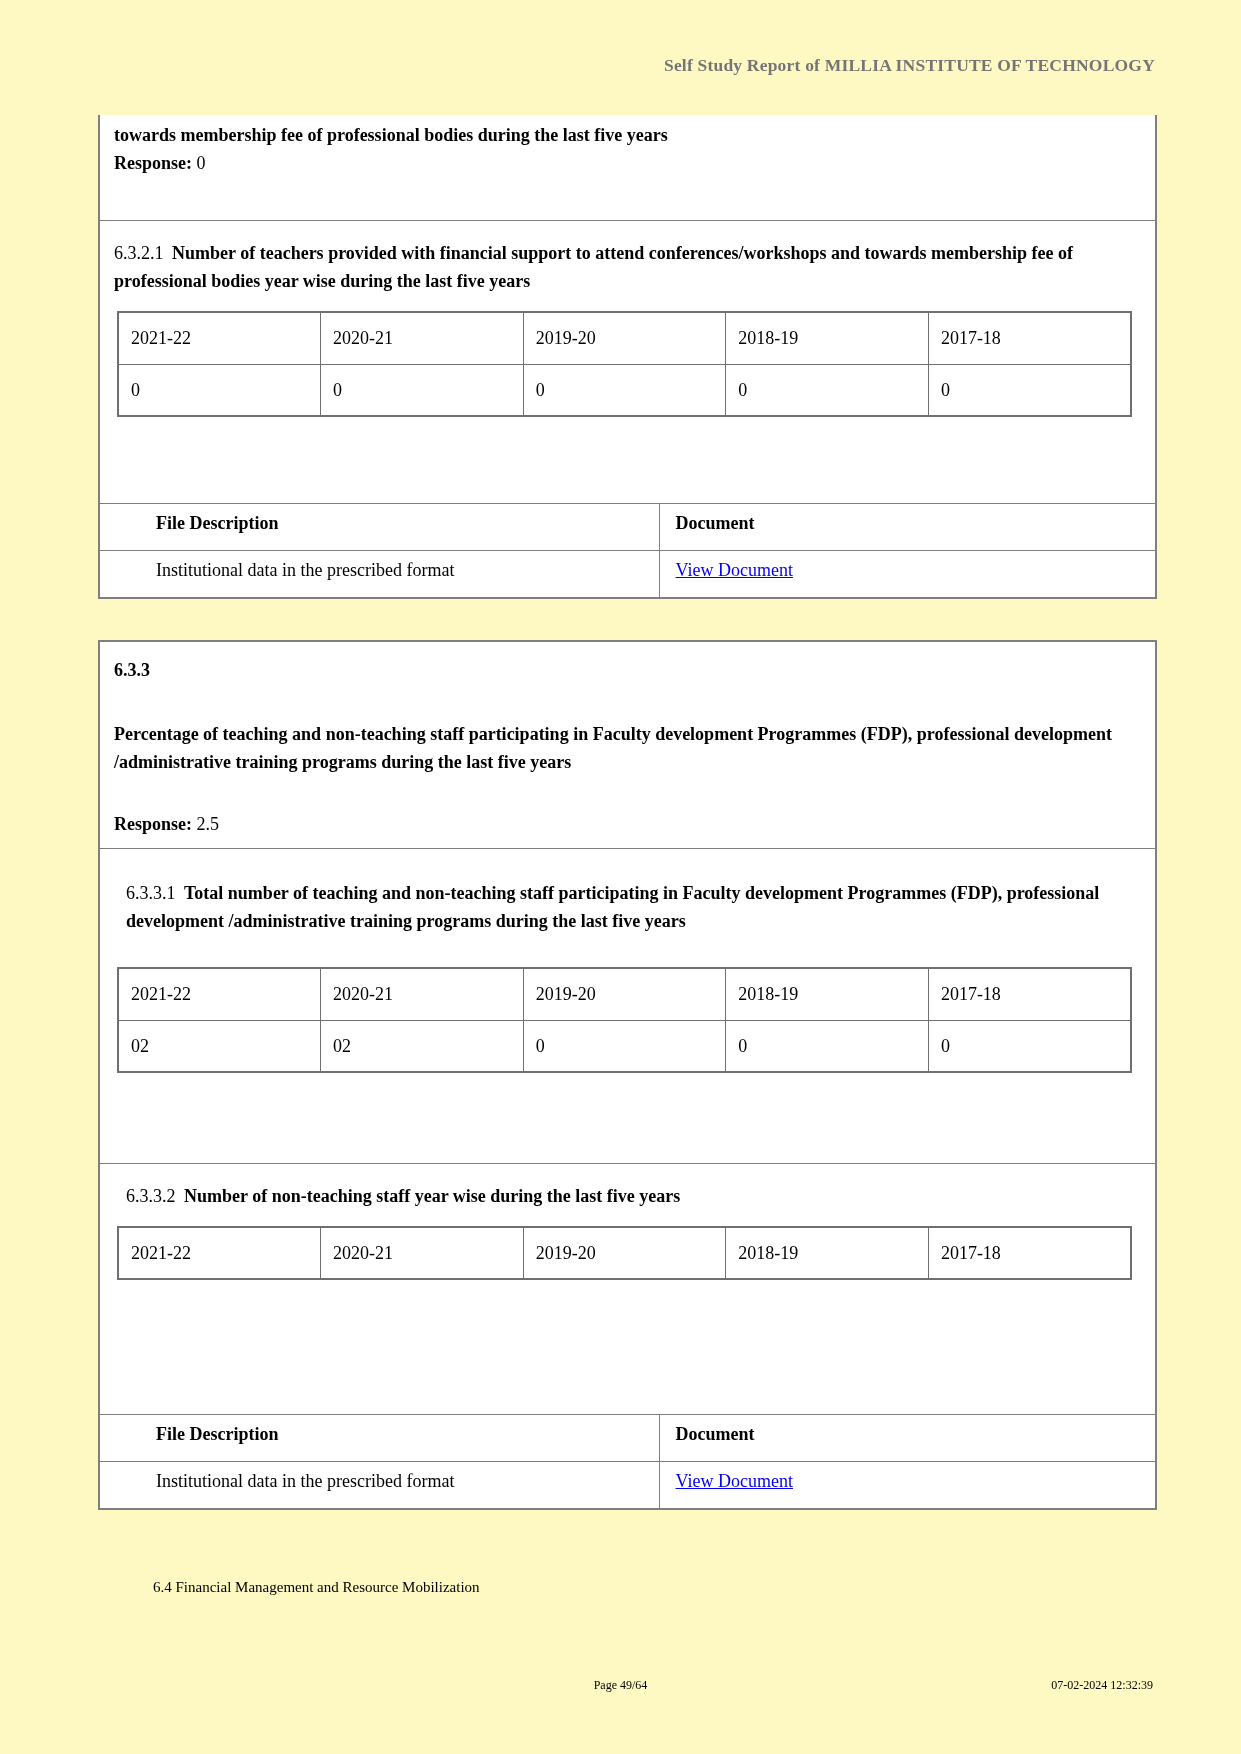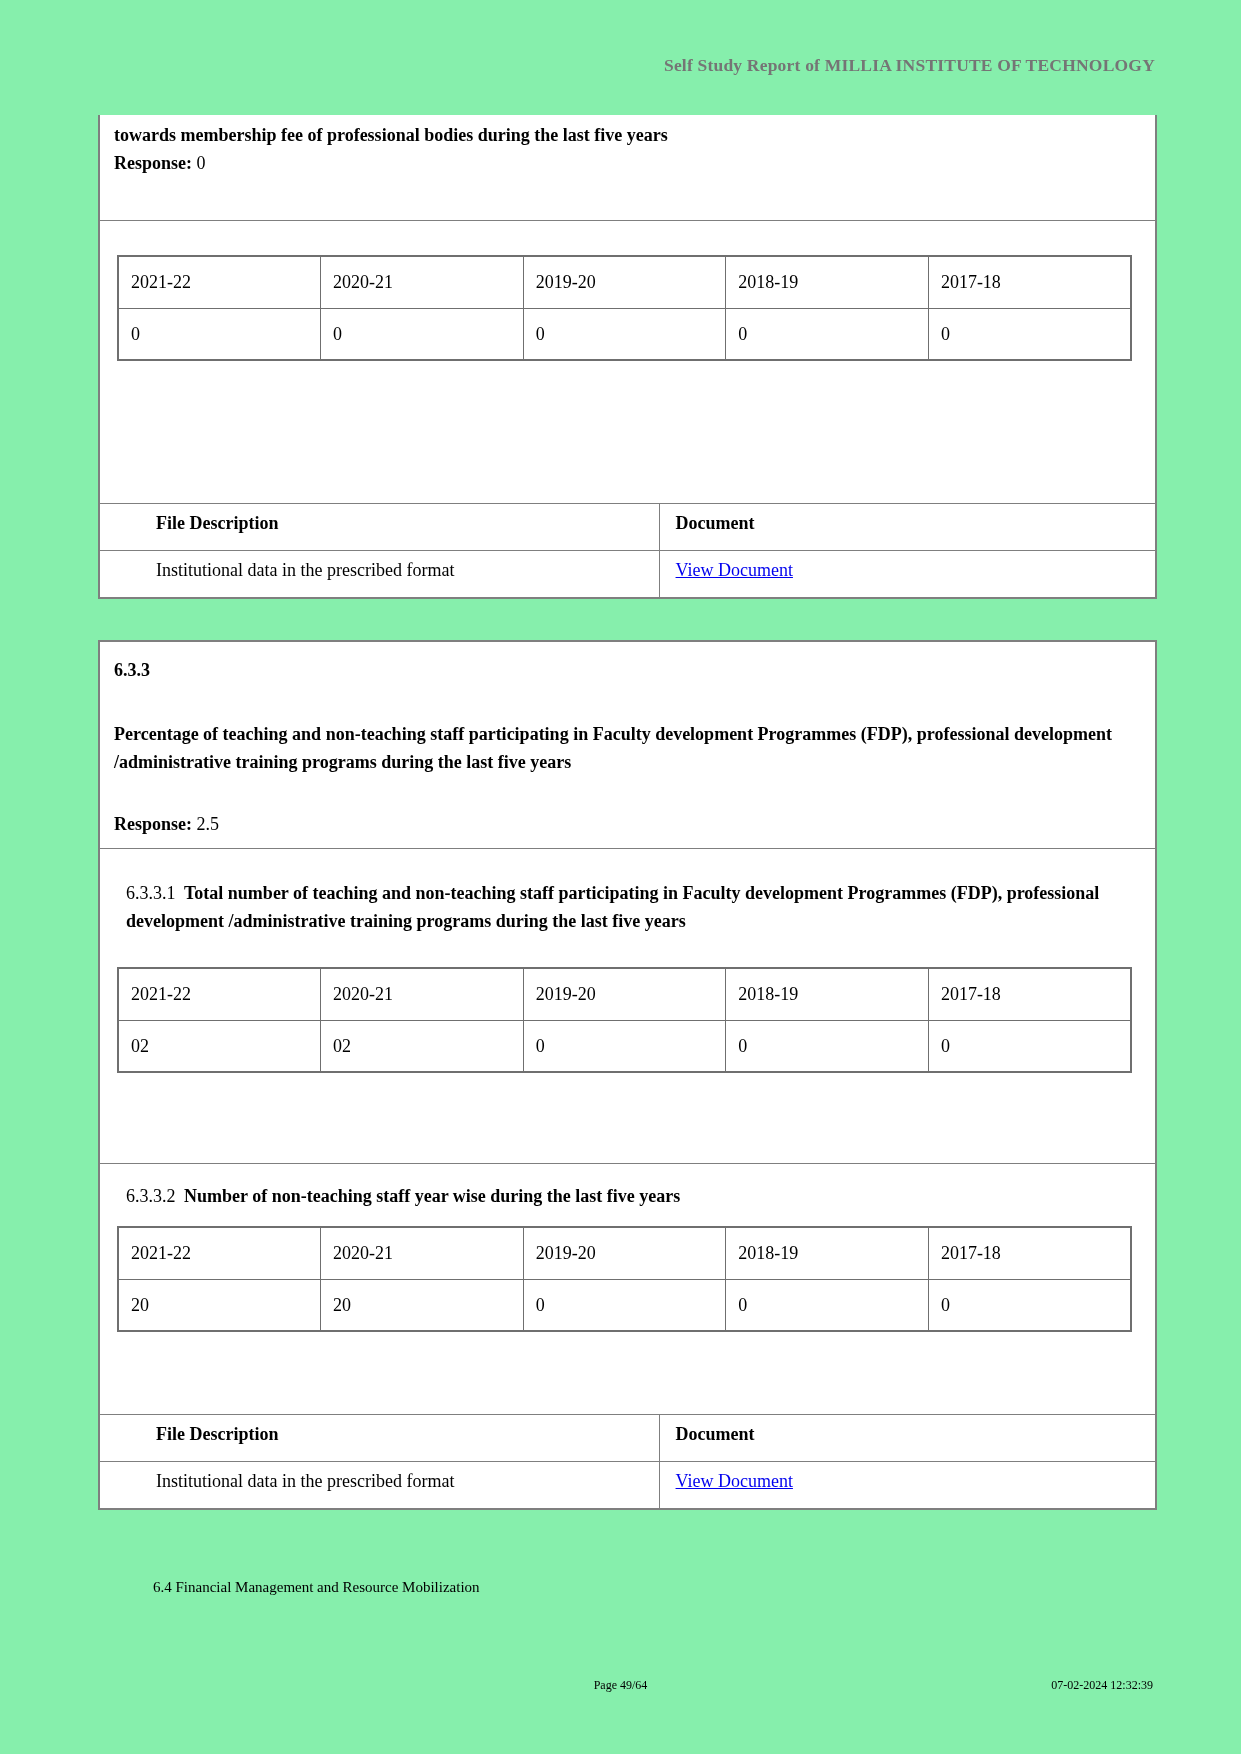--- a/index.html
+++ b/index.html
@@ -1,20 +1,20 @@
 <!DOCTYPE html>
 <html><head>
 <meta charset="utf-8">
 <style>
   html,body{margin:0;padding:0;background:#ffffff;}
   .page{
     position:relative;
     width:1241px;
     height:1754px;
-    background:#86efac;
+    background:#fef9c3;
     font-family:"Liberation Serif","DejaVu Serif",serif;
     color:#000;
     overflow:hidden;
   }
   .page-header{
     box-sizing:border-box;
     height:115px;
     padding:55px 86px 0 98px;
     text-align:right;
   }
@@ -146,20 +146,24 @@
 
       <div class="cell q-cell-1">
         <p class="bold">towards membership fee of professional bodies during the last five years</p>
         <p class="resp-line-1">
           <span class="bold">Response:</span>
           <span>0</span>
         </p>
       </div>
 
       <div class="cell sub-cell-1 divider-top">
+        <p>
+          <span class="sub-code">6.3.2.1</span>
+          <span class="bold">Number of teachers provided with financial support to attend conferences/workshops and towards membership fee of professional bodies year wise during the last five years</span>
+        </p>
         <table class="year-table">
           <tbody>
             <tr>
               <td>2021-22</td>
               <td>2020-21</td>
               <td>2019-20</td>
               <td>2018-19</td>
               <td>2017-18</td>
             </tr>
             <tr>
@@ -230,27 +234,20 @@
         </p>
         <table class="year-table">
           <tbody>
             <tr>
               <td>2021-22</td>
               <td>2020-21</td>
               <td>2019-20</td>
               <td>2018-19</td>
               <td>2017-18</td>
             </tr>
-            <tr>
-              <td>20</td>
-              <td>20</td>
-              <td>0</td>
-              <td>0</td>
-              <td>0</td>
-            </tr>
           </tbody>
         </table>
       </div>
 
       <div class="file-row">
         <div class="fd-col bold">File Description</div>
         <div class="doc-col bold">Document</div>
       </div>
       <div class="file-row">
         <div class="fd-col">Institutional data in the prescribed format</div>

